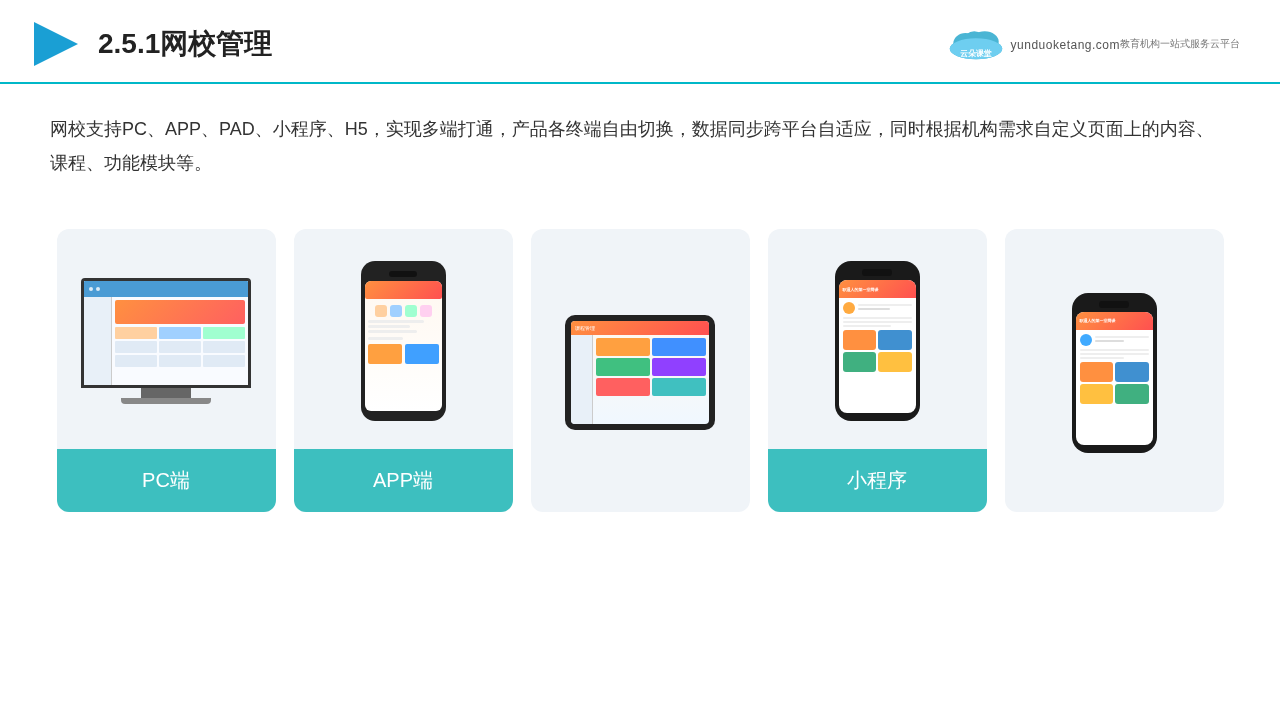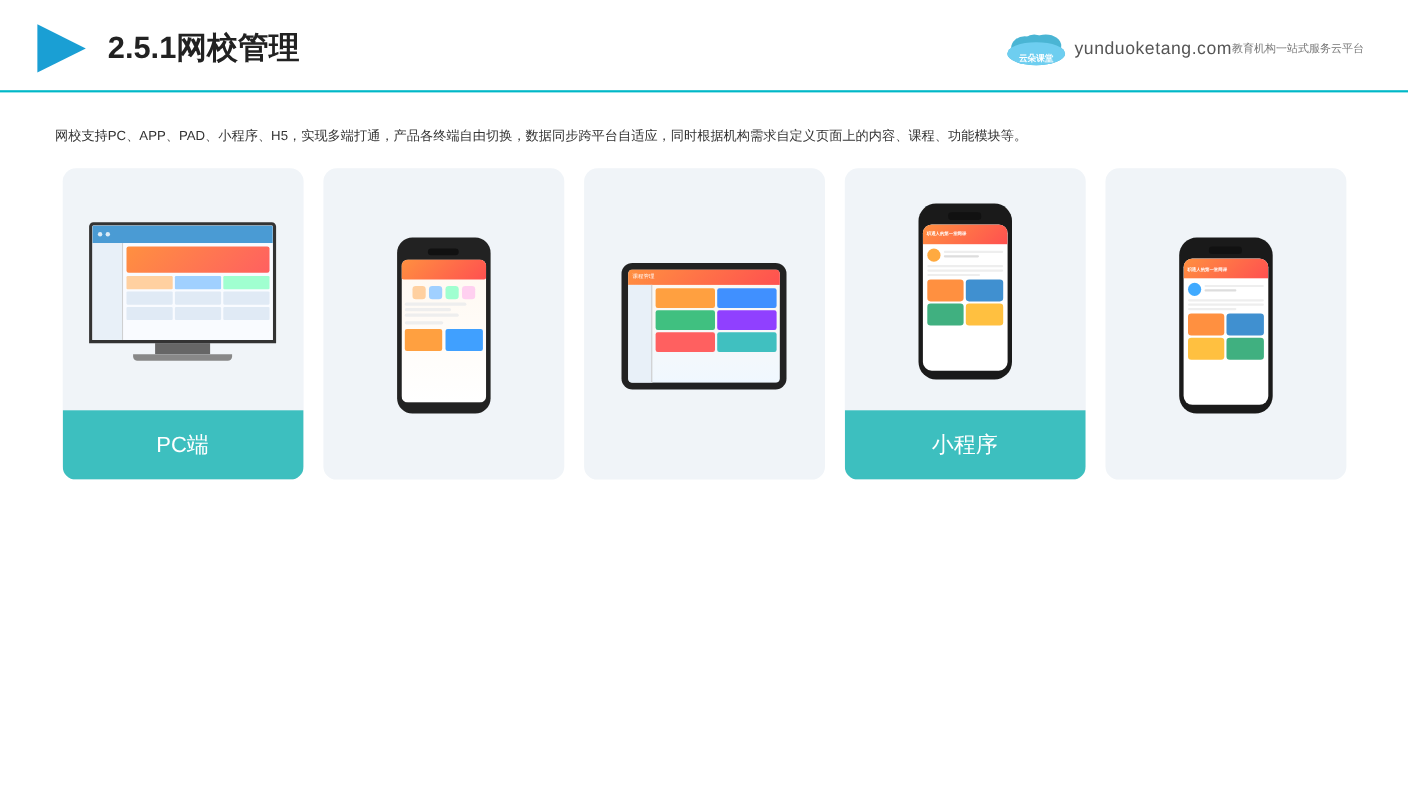--- a/index.html
+++ b/index.html
@@ -38,39 +38,39 @@
     .logo-area {
       display: flex;
       flex-direction: row;
       align-items: center;
     }
     .logo-cloud {
       width: 70px;
       height: 40px;
     }
     .logo-text {
-      font-size: 16px;
+      font-size: 12px;
       color: #555;
       margin-top: 2px;
       letter-spacing: 0.5px;
     }
     .logo-sub {
       font-size: 10px;
       color: #777;
     }
 
     
     .content {
       padding: 28px 50px 20px 50px;
     }
     .description {
-      font-size: 12px;
+      font-size: 18px;
       color: #333;
       line-height: 1.9;
-      margin-bottom: 18px;
+      margin-bottom: 49px;
     }
 
     
     .cards-container {
       display: flex;
       gap: 18px;
       justify-content: center;
       margin-top: 10px;
     }
 
@@ -490,20 +490,21 @@
                   <div style="display:flex;gap:3px;margin-top:4px">
                     <div style="flex:1;height:20px;background:#ffa040;border-radius:2px"></div>
                     <div style="flex:1;height:20px;background:#40a0ff;border-radius:2px"></div>
                   </div>
                 </div>
               </div>
             </div>
           </div>
         </div>
       </div>
+      <div class="card-label">APP端</div>
     </div>
 
     <div class="card">
       <div class="card-image-area">
         <div class="tablet-mock">
           <div class="tablet-body">
             <div class="tablet-screen">
               <div class="tablet-screen-content">
                 <div class="tablet-topbar">
                   <span class="tablet-topbar-item" style="font-size:5px;color:#fff">课程管理</span>

